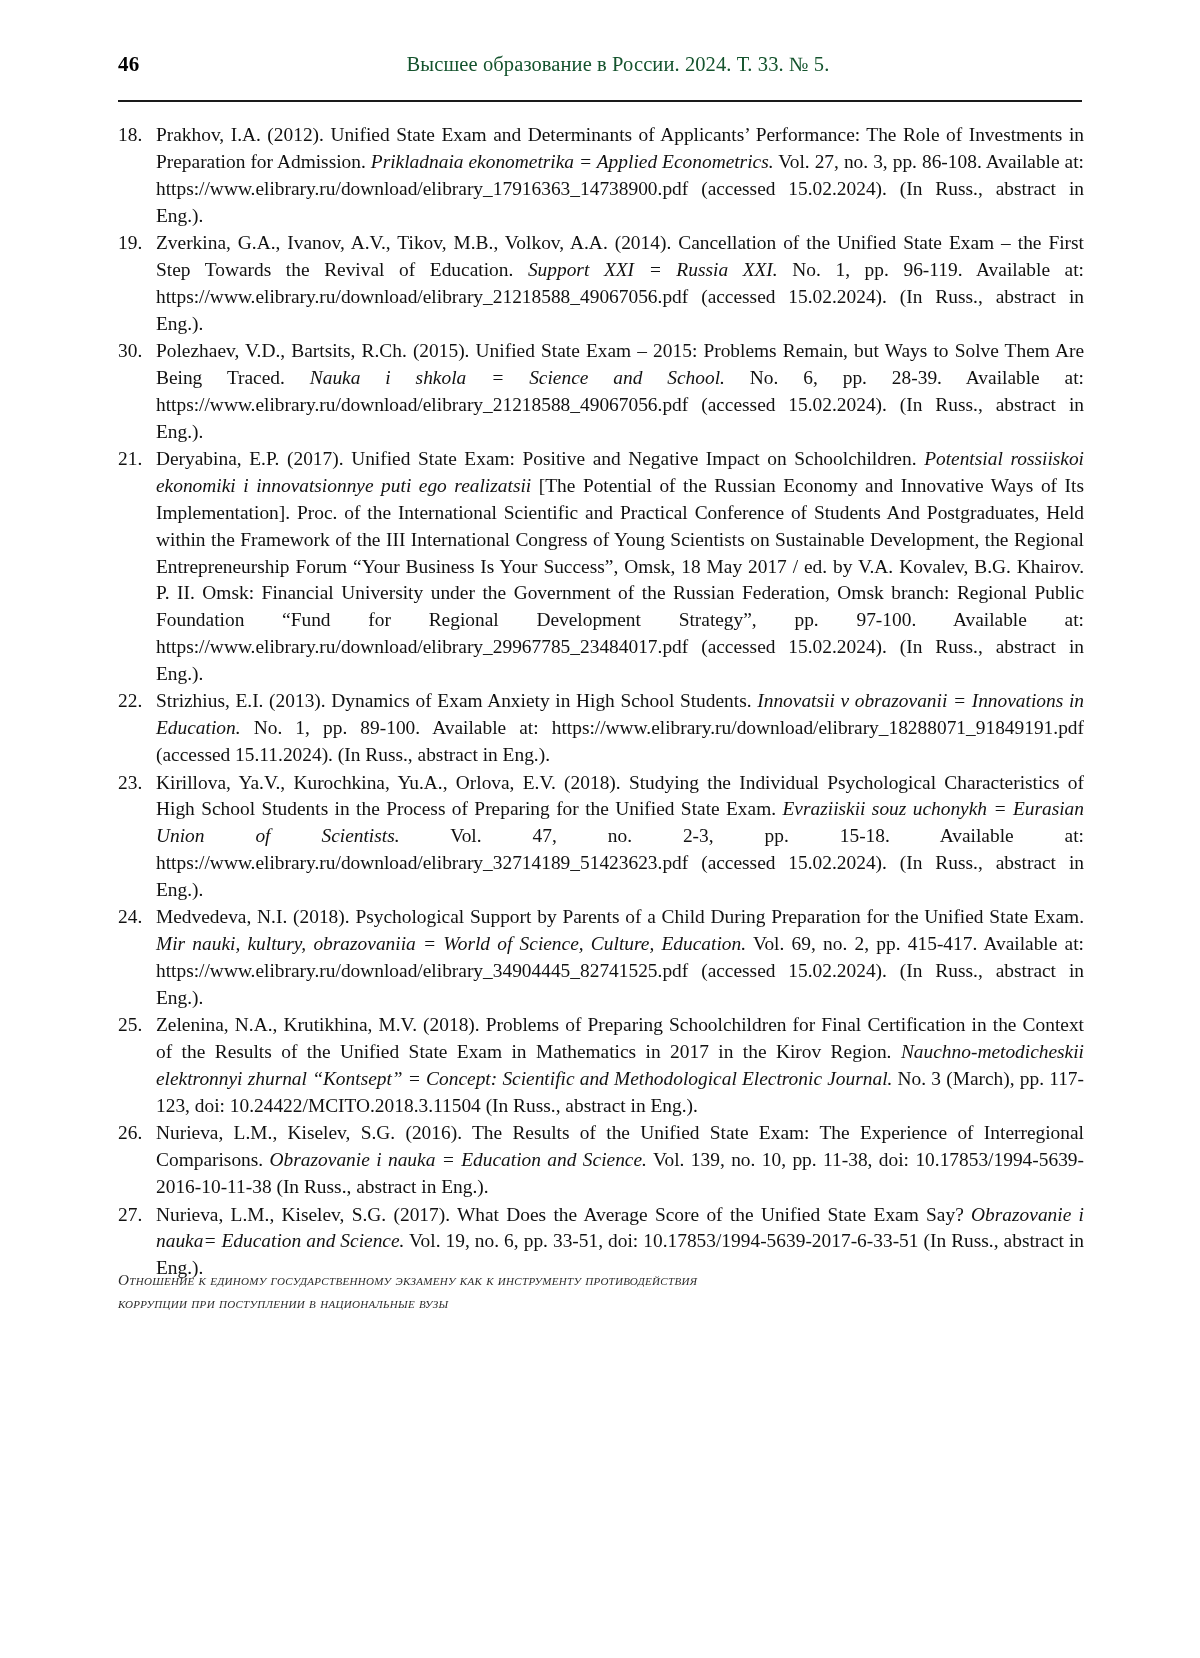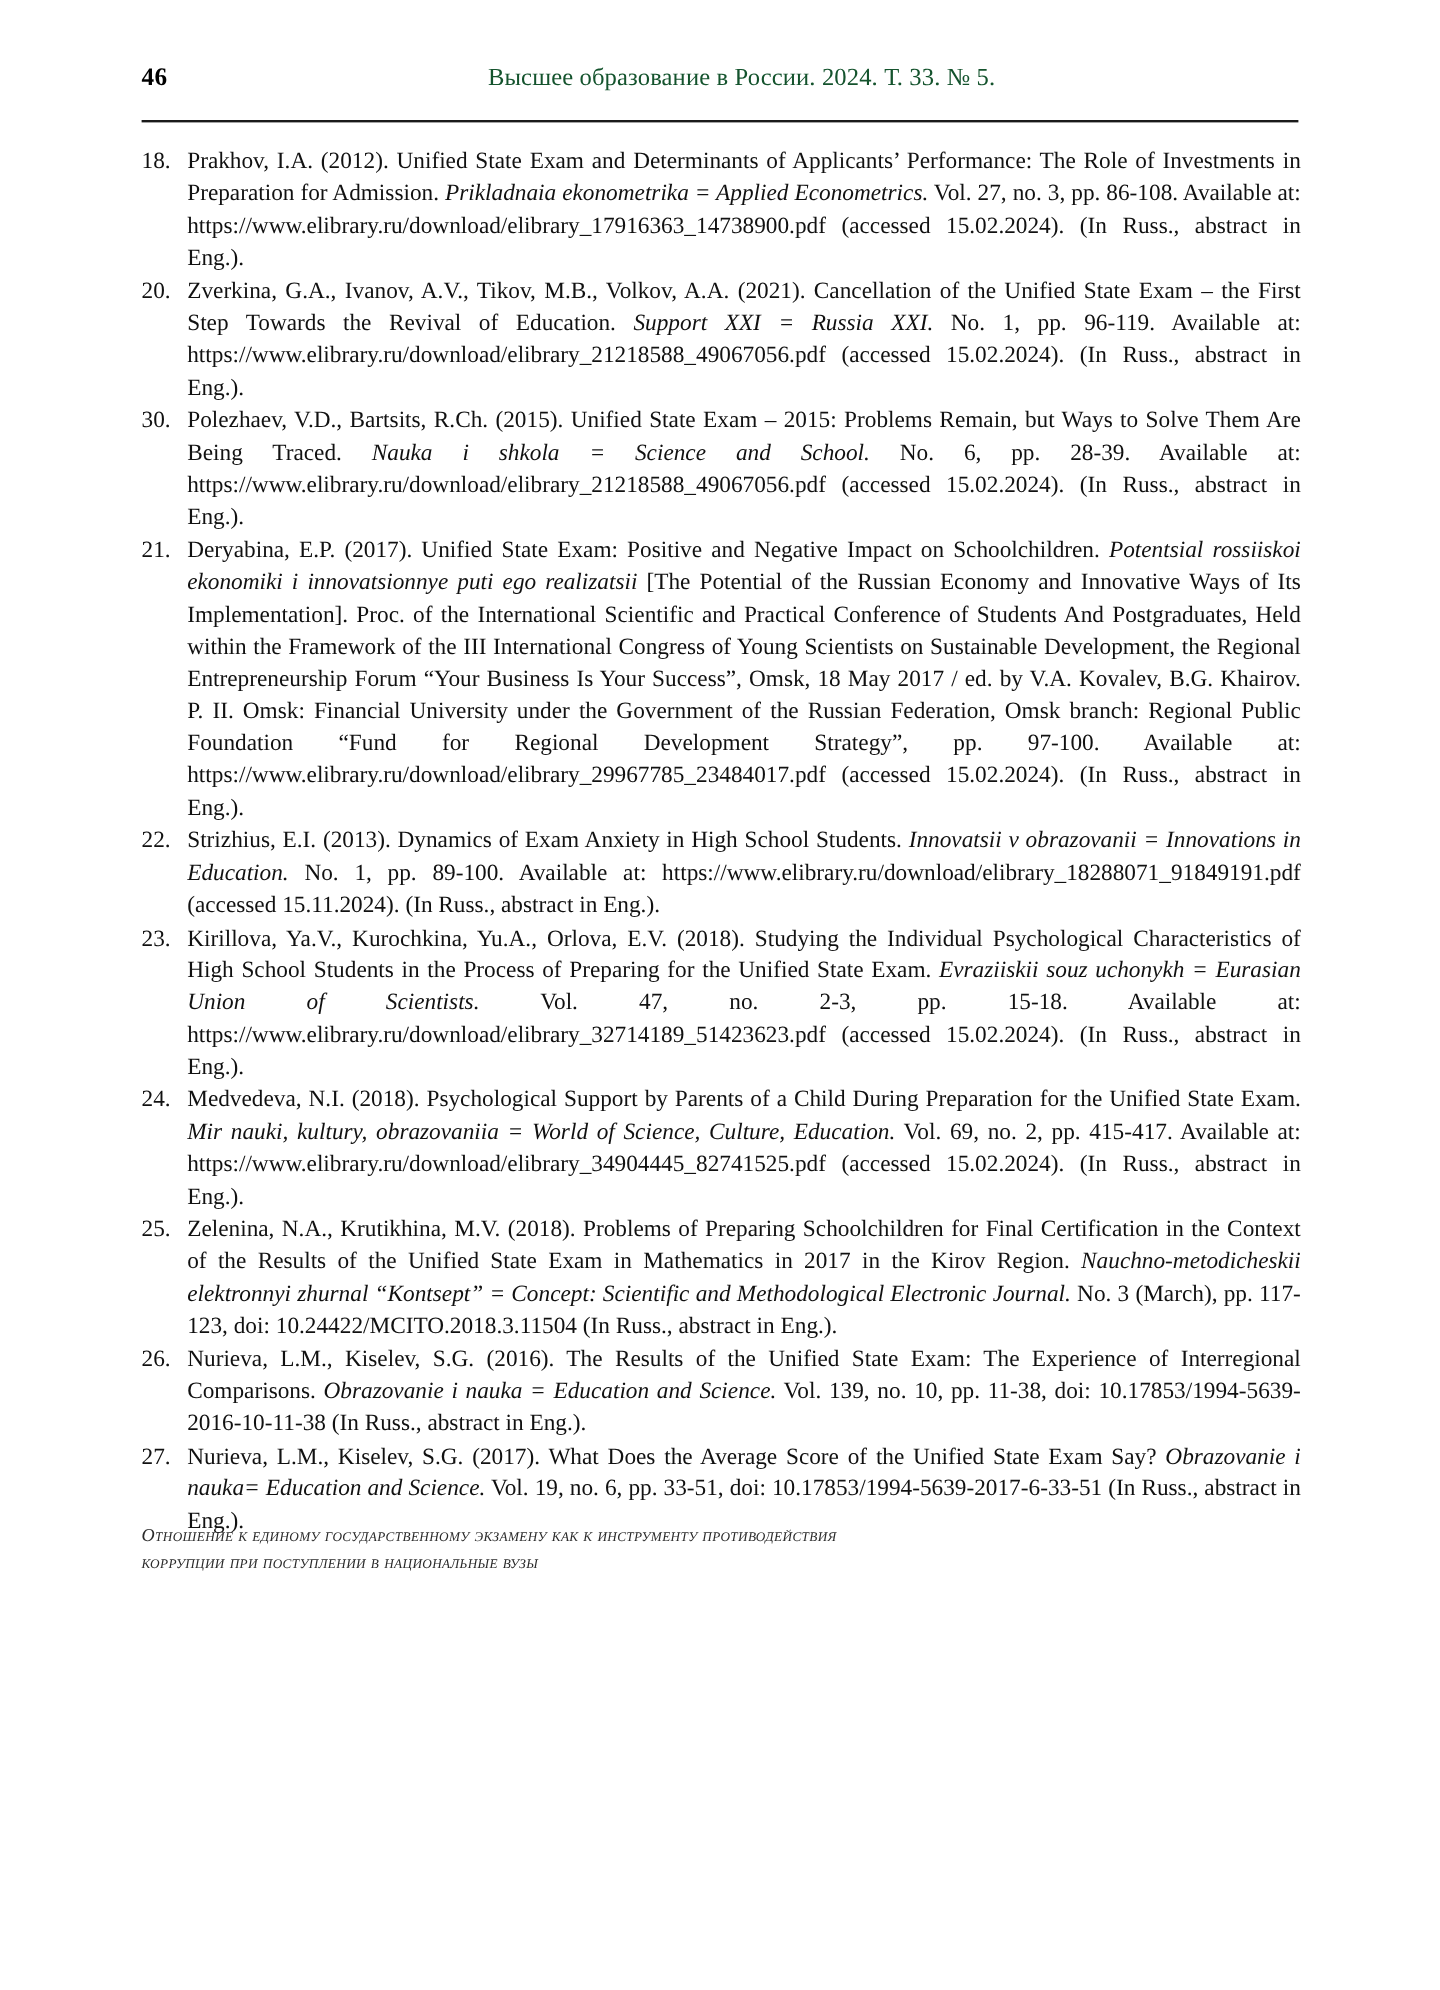--- a/index.html
+++ b/index.html
@@ -104,22 +104,22 @@
     <div class="header-title">Высшее образование в России. 2024. Т. 33. № 5.</div>
   </div>
   <div class="header-rule"></div>
 
   <div class="refs" id="refs">
       <div class="ref">
         <div class="ref-num">18.</div>
         <div class="ref-body"><span>Prakhov, I.A. (2012). Unified State Exam and Determinants of Applicants’ Performance: The Role of Investments in Preparation for Admission. </span><i>Prikladnaia ekonometrika = Applied Econometrics.</i><span> Vol. 27, no. 3, pp. 86-108. Available at: https://www.elibrary.ru/download/elibrary_17916363_14738900.pdf (accessed 15.02.2024). (In Russ., abstract in Eng.).</span></div>
       </div>
       <div class="ref">
-        <div class="ref-num">20.</div>
-        <div class="ref-body"><span>Zverkina, G.A., Ivanov, A.V., Tikov, M.B., Volkov, A.A. (2021). Cancellation of the Unified State Exam – the First Step Towards the Revival of Education. </span><i>Support XXI = Russia XXI.</i><span> No. 1, pp. 96-119. Available at: https://www.elibrary.ru/download/elibrary_21218588_49067056.pdf (accessed 15.02.2024). (In Russ., abstract in Eng.).</span></div>
+        <div class="ref-num">19.</div>
+        <div class="ref-body"><span>Zverkina, G.A., Ivanov, A.V., Tikov, M.B., Volkov, A.A. (2014). Cancellation of the Unified State Exam – the First Step Towards the Revival of Education. </span><i>Support XXI = Russia XXI.</i><span> No. 1, pp. 96-119. Available at: https://www.elibrary.ru/download/elibrary_21218588_49067056.pdf (accessed 15.02.2024). (In Russ., abstract in Eng.).</span></div>
       </div>
       <div class="ref">
         <div class="ref-num">30.</div>
         <div class="ref-body"><span>Polezhaev, V.D., Bartsits, R.Ch. (2015). Unified State Exam – 2015: Problems Remain, but Ways to Solve Them Are Being Traced. </span><i>Nauka i shkola = Science and School.</i><span> No. 6, pp. 28-39. Available at: https://www.elibrary.ru/download/elibrary_21218588_49067056.pdf (accessed 15.02.2024). (In Russ., abstract in Eng.).</span></div>
       </div>
       <div class="ref">
         <div class="ref-num">21.</div>
         <div class="ref-body"><span>Deryabina, E.P. (2017). Unified State Exam: Positive and Negative Impact on Schoolchildren. </span><i>Potentsial rossiiskoi ekonomiki i innovatsionnye puti ego realizatsii</i><span> [The Potential of the Russian Economy and Innovative Ways of Its Implementation]. Proc. of the International Scientific and Practical Conference of Students And Postgraduates, Held within the Framework of the III International Congress of Young Scientists on Sustainable Development, the Regional Entrepreneurship Forum “Your Business Is Your Success”, Omsk, 18 May 2017 / ed. by V.A. Kovalev, B.G. Khairov. P. II. Omsk: Financial University under the Government of the Russian Federation, Omsk branch: Regional Public Foundation “Fund for Regional Development Strategy”, pp. 97-100. Available at: https://www.elibrary.ru/download/elibrary_29967785_23484017.pdf (accessed 15.02.2024). (In Russ., abstract in Eng.).</span></div>
       </div>
       <div class="ref">

